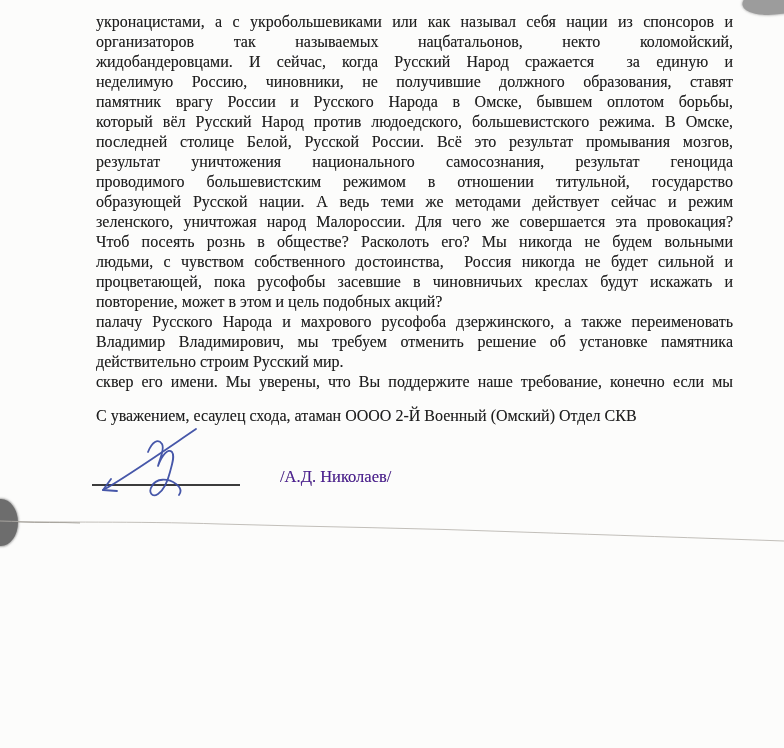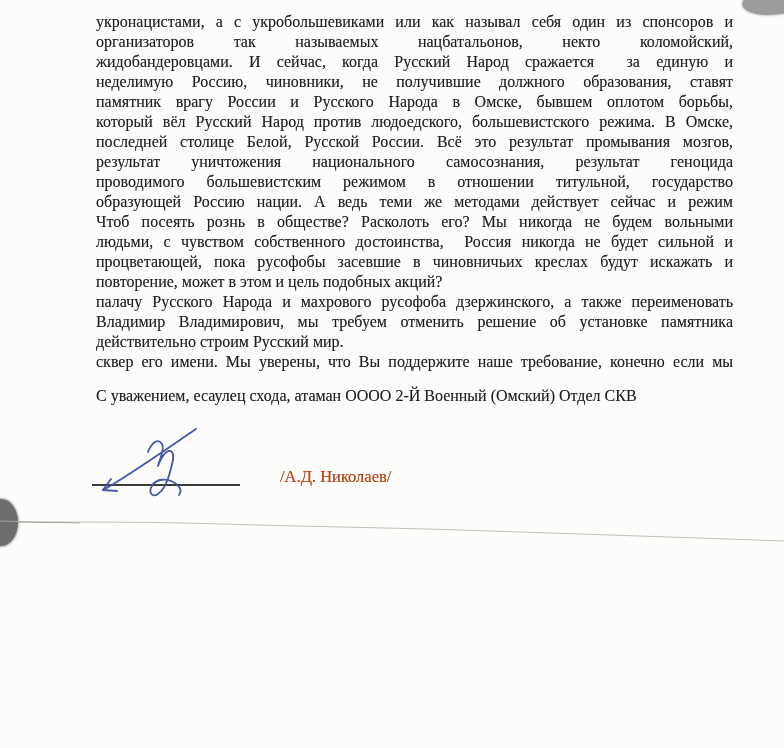--- a/index.html
+++ b/index.html
@@ -23,21 +23,21 @@
   }
   .line { text-align: justify; text-align-last: justify; white-space: normal; }
   .line.last-line { text-align-last: left; }
   .closing { margin-top: 14px; text-align: left; }
   .sig-underline {
     position: absolute; left: 92px; top: 484px;
     width: 148px; height: 1.5px; background: #3c3c3c;
   }
   .sig-name {
     position: absolute; left: 280px; top: 467px;
-    font-size: 16.5px; color: #c2410c;
+    font-size: 16.5px; color: #4c1d95;
     text-shadow: 0 0 0.6px rgba(40,40,40,0.45);
   }
   .signature-svg { position: absolute; left: 95px; top: 420px; }
   .hole-artifact {
     position: absolute; left: -16px; top: 499px;
     width: 34px; height: 47px;
     background: #6d6d6d; border-radius: 50%;
     box-shadow: 0 0 2px 1px rgba(109,109,109,0.55);
   }
   .corner-blob {
@@ -51,30 +51,31 @@
 </style>
 </head>
 <body>
 
 <div class="paper">
 
   <div class="corner-blob"></div>
 
   <div class="text-block">
     <div id="paragraphs">
-        <div class="line">укронацистами, а с укробольшевиками или как называл себя один из спонсоров и</div>
+        <div class="line">укронацистами, а с укробольшевиками или как называл себя нации из спонсоров и</div>
         <div class="line">организаторов так называемых нацбатальонов, некто коломойский,</div>
         <div class="line">жидобандеровцами. И сейчас, когда Русский Народ сражается&nbsp; за единую и</div>
         <div class="line">неделимую Россию, чиновники, не получившие должного образования, ставят</div>
         <div class="line">памятник врагу России и Русского Народа в Омске, бывшем оплотом борьбы,</div>
         <div class="line">который вёл Русский Народ против людоедского, большевистского режима. В Омске,</div>
         <div class="line">последней столице Белой, Русской России. Всё это результат промывания мозгов,</div>
         <div class="line">результат уничтожения национального самосознания, результат геноцида</div>
         <div class="line">проводимого большевистским режимом в отношении титульной, государство</div>
-        <div class="line">образующей Россию нации. А ведь теми же методами действует сейчас и режим</div>
+        <div class="line">образующей Русской нации. А ведь теми же методами действует сейчас и режим</div>
+        <div class="line">зеленского, уничтожая народ Малороссии. Для чего же совершается эта провокация?</div>
         <div class="line">Чтоб посеять рознь в обществе? Расколоть его? Мы никогда не будем вольными</div>
         <div class="line">людьми, с чувством собственного достоинства,&nbsp; Россия никогда не будет сильной и</div>
         <div class="line">процветающей, пока русофобы засевшие в чиновничьих креслах будут искажать и</div>
         <div class="line last-line">повторение, может в этом и цель подобных акций?</div>
         <div class="line">палачу Русского Народа и махрового русофоба дзержинского, а также переименовать</div>
         <div class="line">Владимир Владимирович, мы требуем отменить решение об установке памятника</div>
         <div class="line last-line">действительно строим Русский мир.</div>
         <div class="line">сквер его имени. Мы уверены, что Вы поддержите наше требование, конечно если мы</div>
       </div>
     <div class="closing">С уважением, есаулец схода, атаман ОООО 2-Й Военный (Омский) Отдел СКВ</div>

